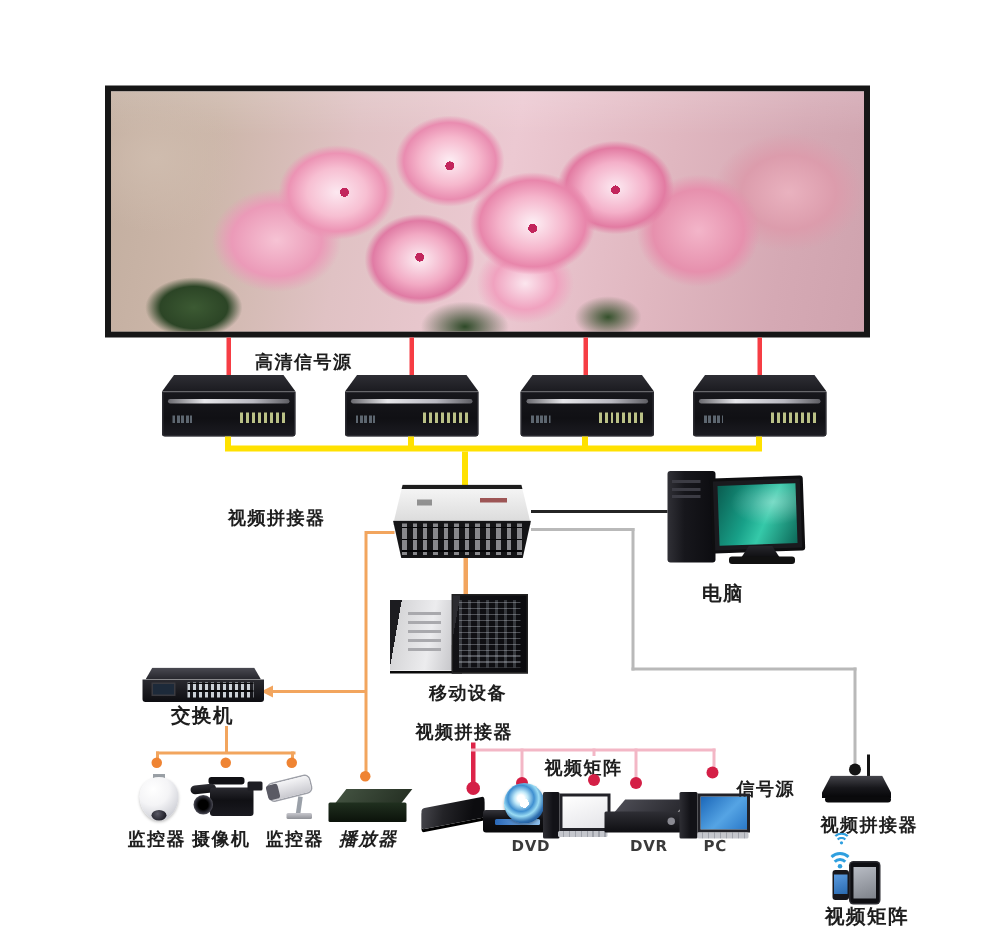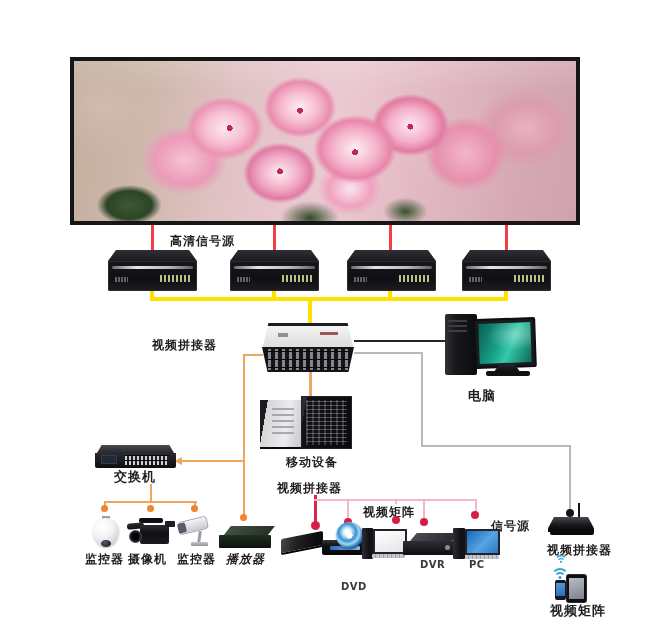--- a/index.html
+++ b/index.html
@@ -334,21 +334,21 @@
 
   <div class="wedge">
       <i></i>
     </div>
 
   <div class="dvd">
     <div class="box"></div>
       <div class="stripe"></div>
       <div class="disc"></div>
   </div>
-  <div class="lbl-sm" style="left:341px;top:559px;margin-top:22px;">DVD</div>
+  <div class="lbl-sm" style="left:341px;top:559px;">DVD</div>
 
   <div class="minipc">
     <div class="towr" style="left:362px;top:528px;width:11px;height:31px;"></div>
     <div class="scrn" style="left:373px;top:529px;width:30px;height:21px;"></div>
     <div class="kb" style="left:372px;top:554px;width:33px;"></div>
   </div>
 
   <div class="dvr">
     <div class="t"></div>
       <div class="f"></div>

